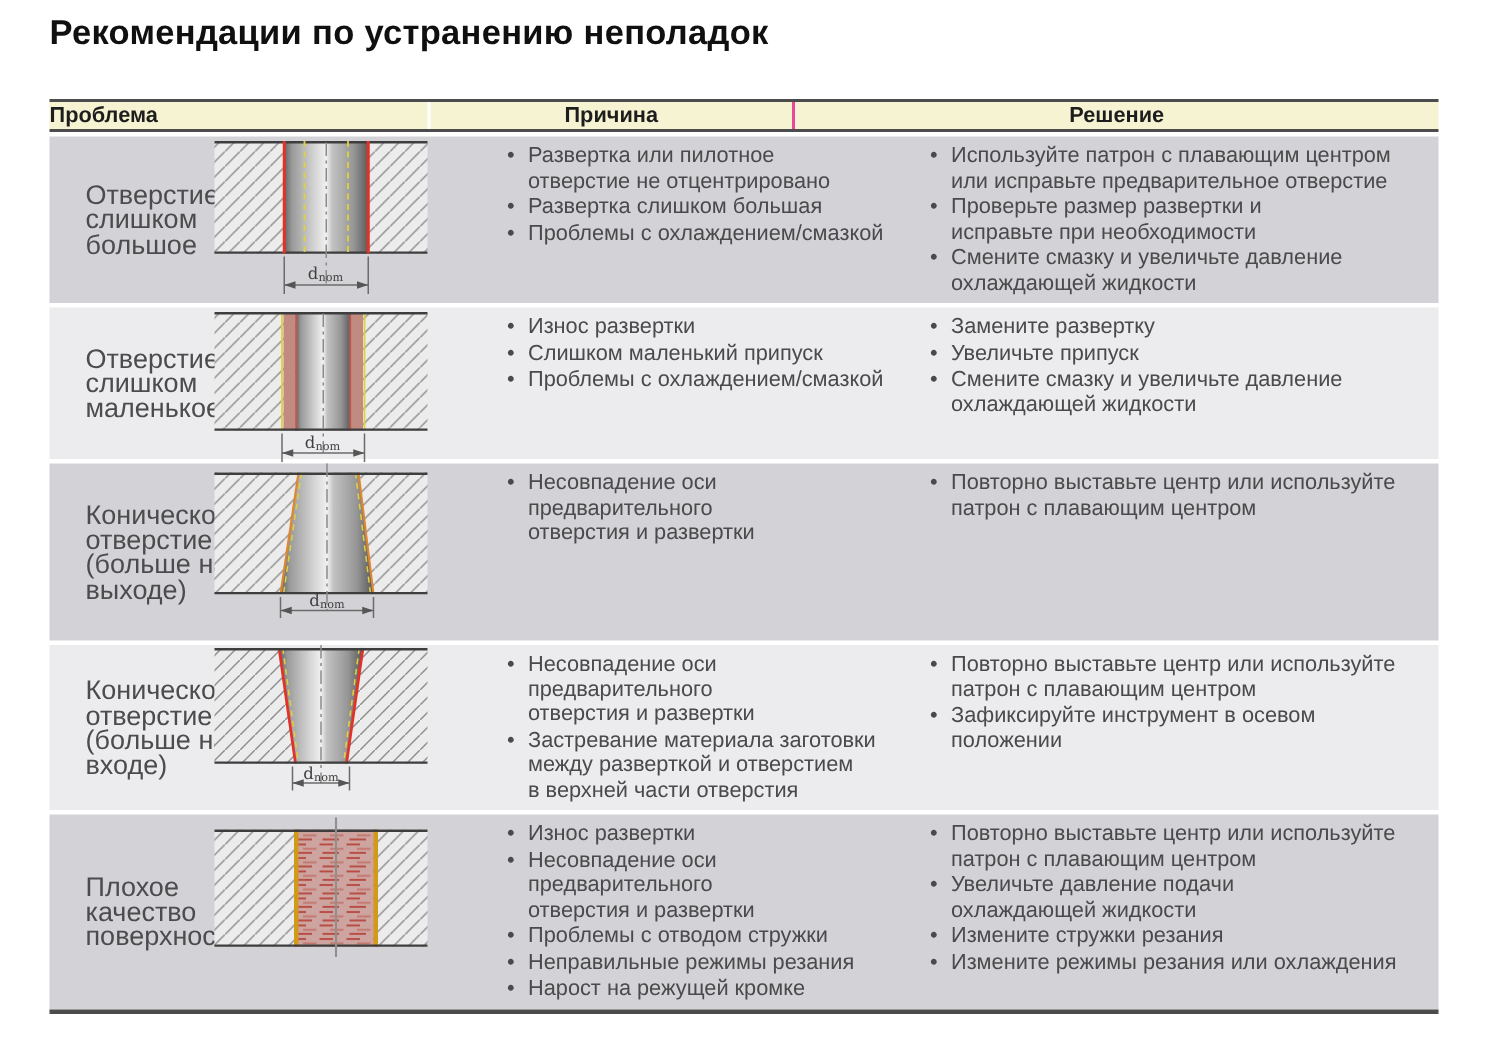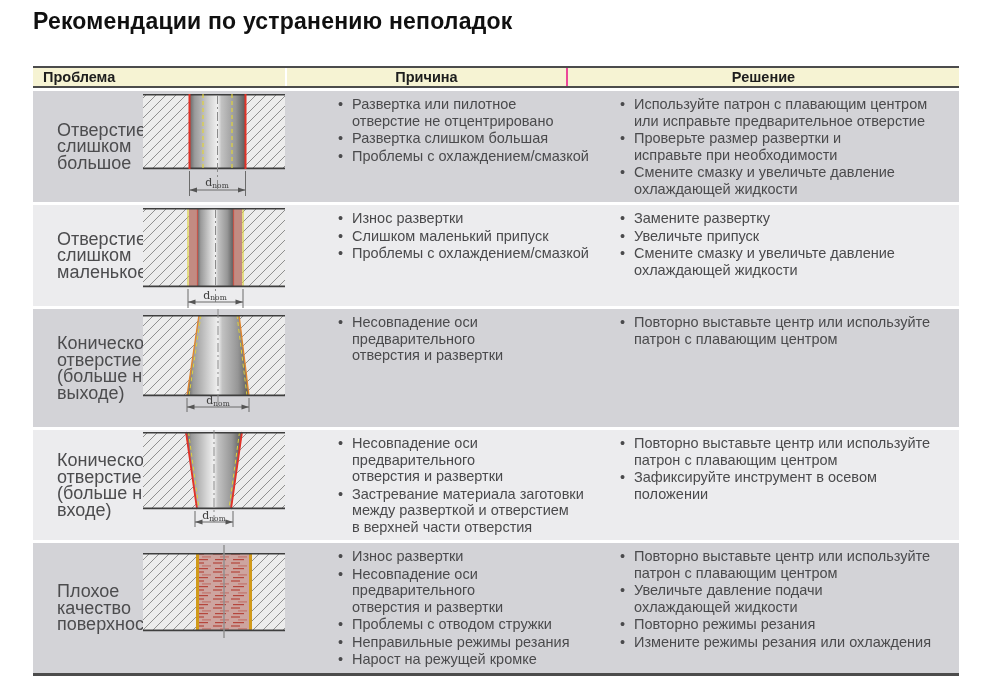--- a/index.html
+++ b/index.html
@@ -17,22 +17,22 @@
 
   .thead {
     display:flex; height:18px;
     background:var(--header_bg,#f6f3d3);
     border-top:2px solid #4c4c4c; border-bottom:2px solid #4c4c4c;
   }
   .th {
     display:flex; align-items:center; box-sizing:border-box;
     font-size:14.5px; font-weight:bold; color:#1d1d1d; height:100%;
   }
-  .th1 { width:252px; padding-left:10px; }
-  .th2 { width:281px; justify-content:center; border-left:2px solid #fff; }
+  .th1 { width:252px; }
+  .th2 { width:243px; justify-content:center; border-left:2px solid #fff; }
   .th3 { flex:1; justify-content:center; border-left:2px solid #ec4899; }
 
   .row { display:flex; margin-top:3px; }
   .row:first-of-type { margin-top:2px; }
   .row.dark  { background:var(--row_dark,#d3d3d7); }
   .row.light { background:var(--row_light,#ececee); }
   .r1 { min-height:106px; } .r2 { min-height:101px; } .r3 { min-height:118px; }
   .r4 { min-height:110px; } .r5 { min-height:127px; }
 
   .cell  { box-sizing:border-box; }
@@ -267,20 +267,20 @@
 отверстия и развертки</div>
         <div class="bullet">Проблемы с отводом стружки</div>
         <div class="bullet">Неправильные режимы резания</div>
         <div class="bullet">Нарост на режущей кромке</div>
       </div>
       <div class="cell cell3">
         <div class="bullet">Повторно выставьте центр или используйте
 патрон с плавающим центром</div>
         <div class="bullet">Увеличьте давление подачи
 охлаждающей жидкости</div>
-        <div class="bullet">Повторно режимы резания</div>
+        <div class="bullet">Измените стружки резания</div>
         <div class="bullet">Измените режимы резания или охлаждения</div>
       </div>
     </div>
 
     <div class="bottom-rule"></div>
   </div>
 </div>
 
 </body></html>

